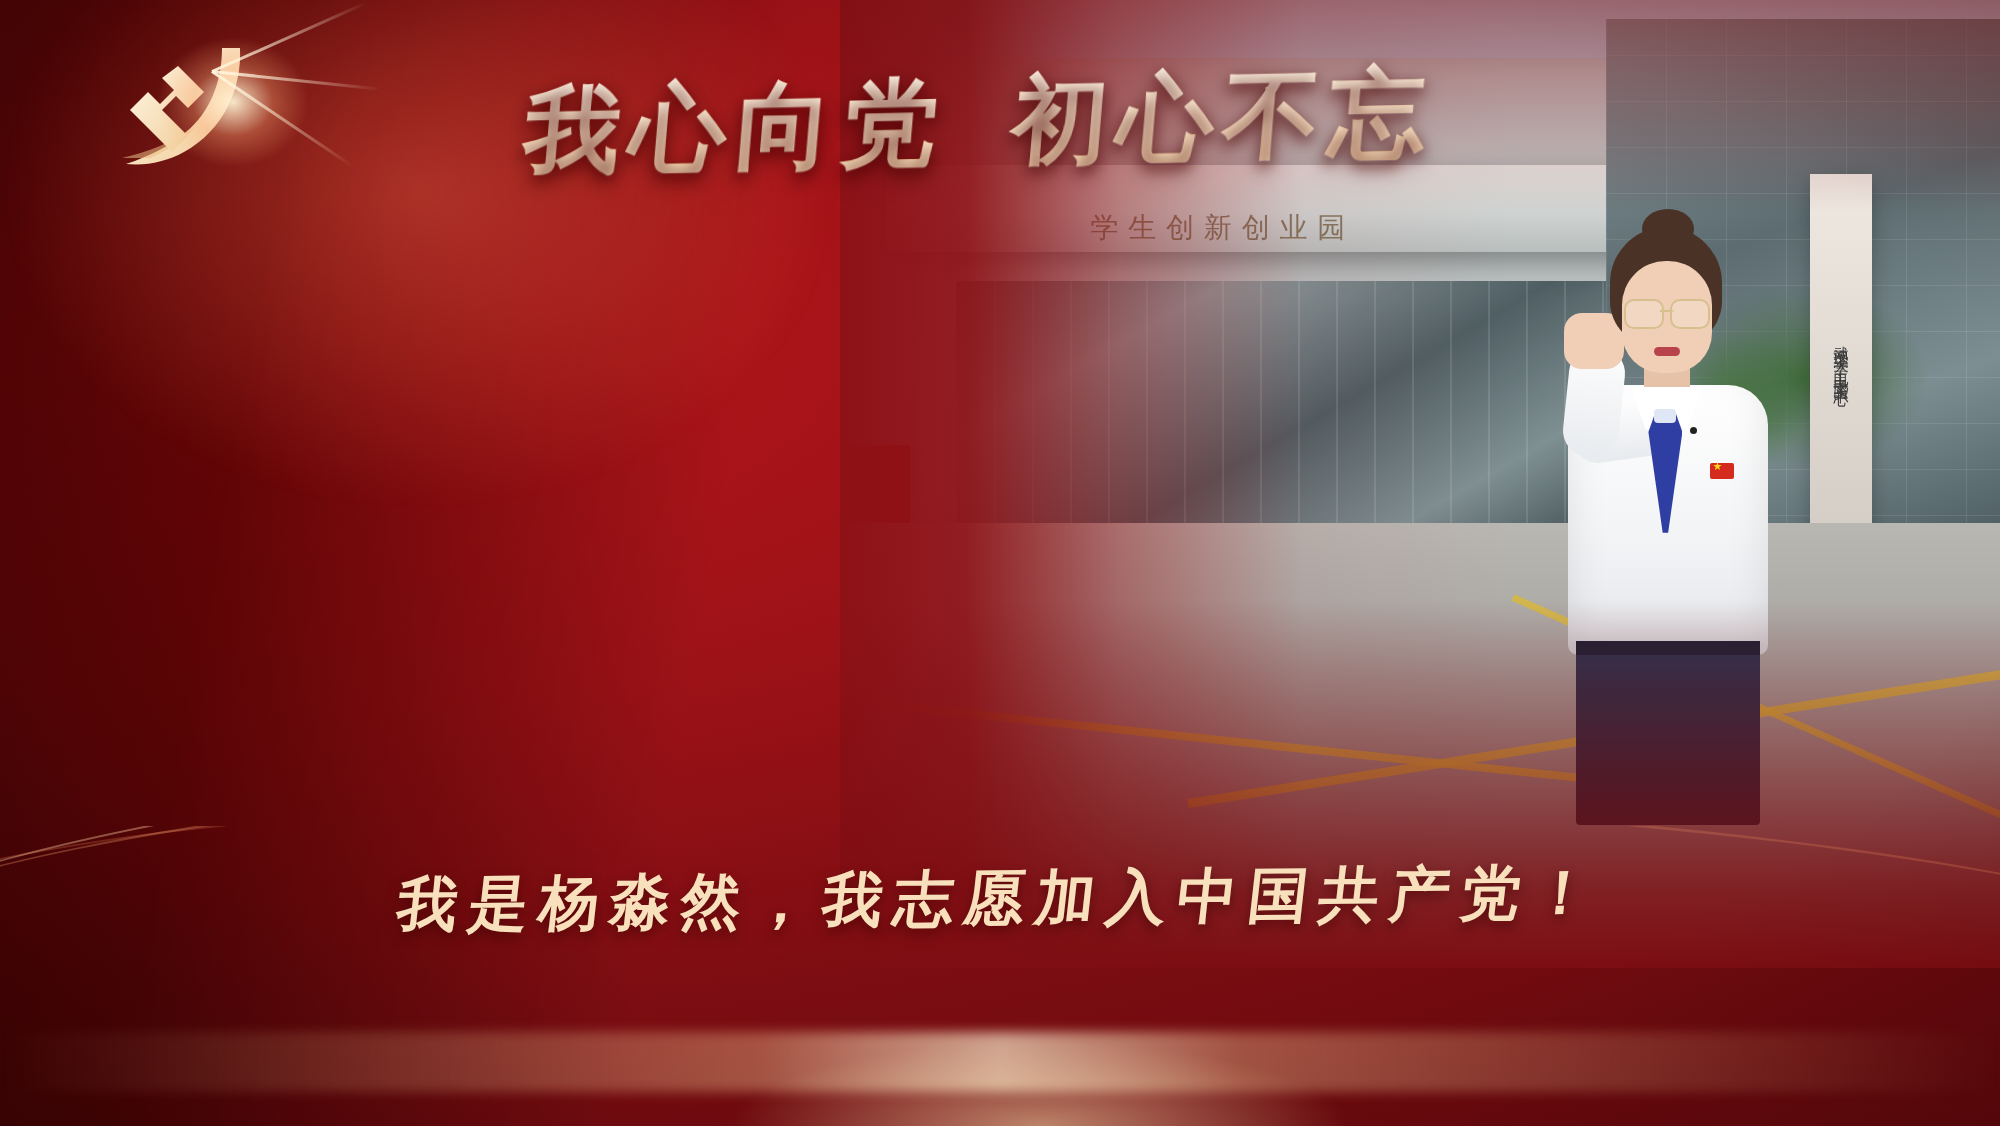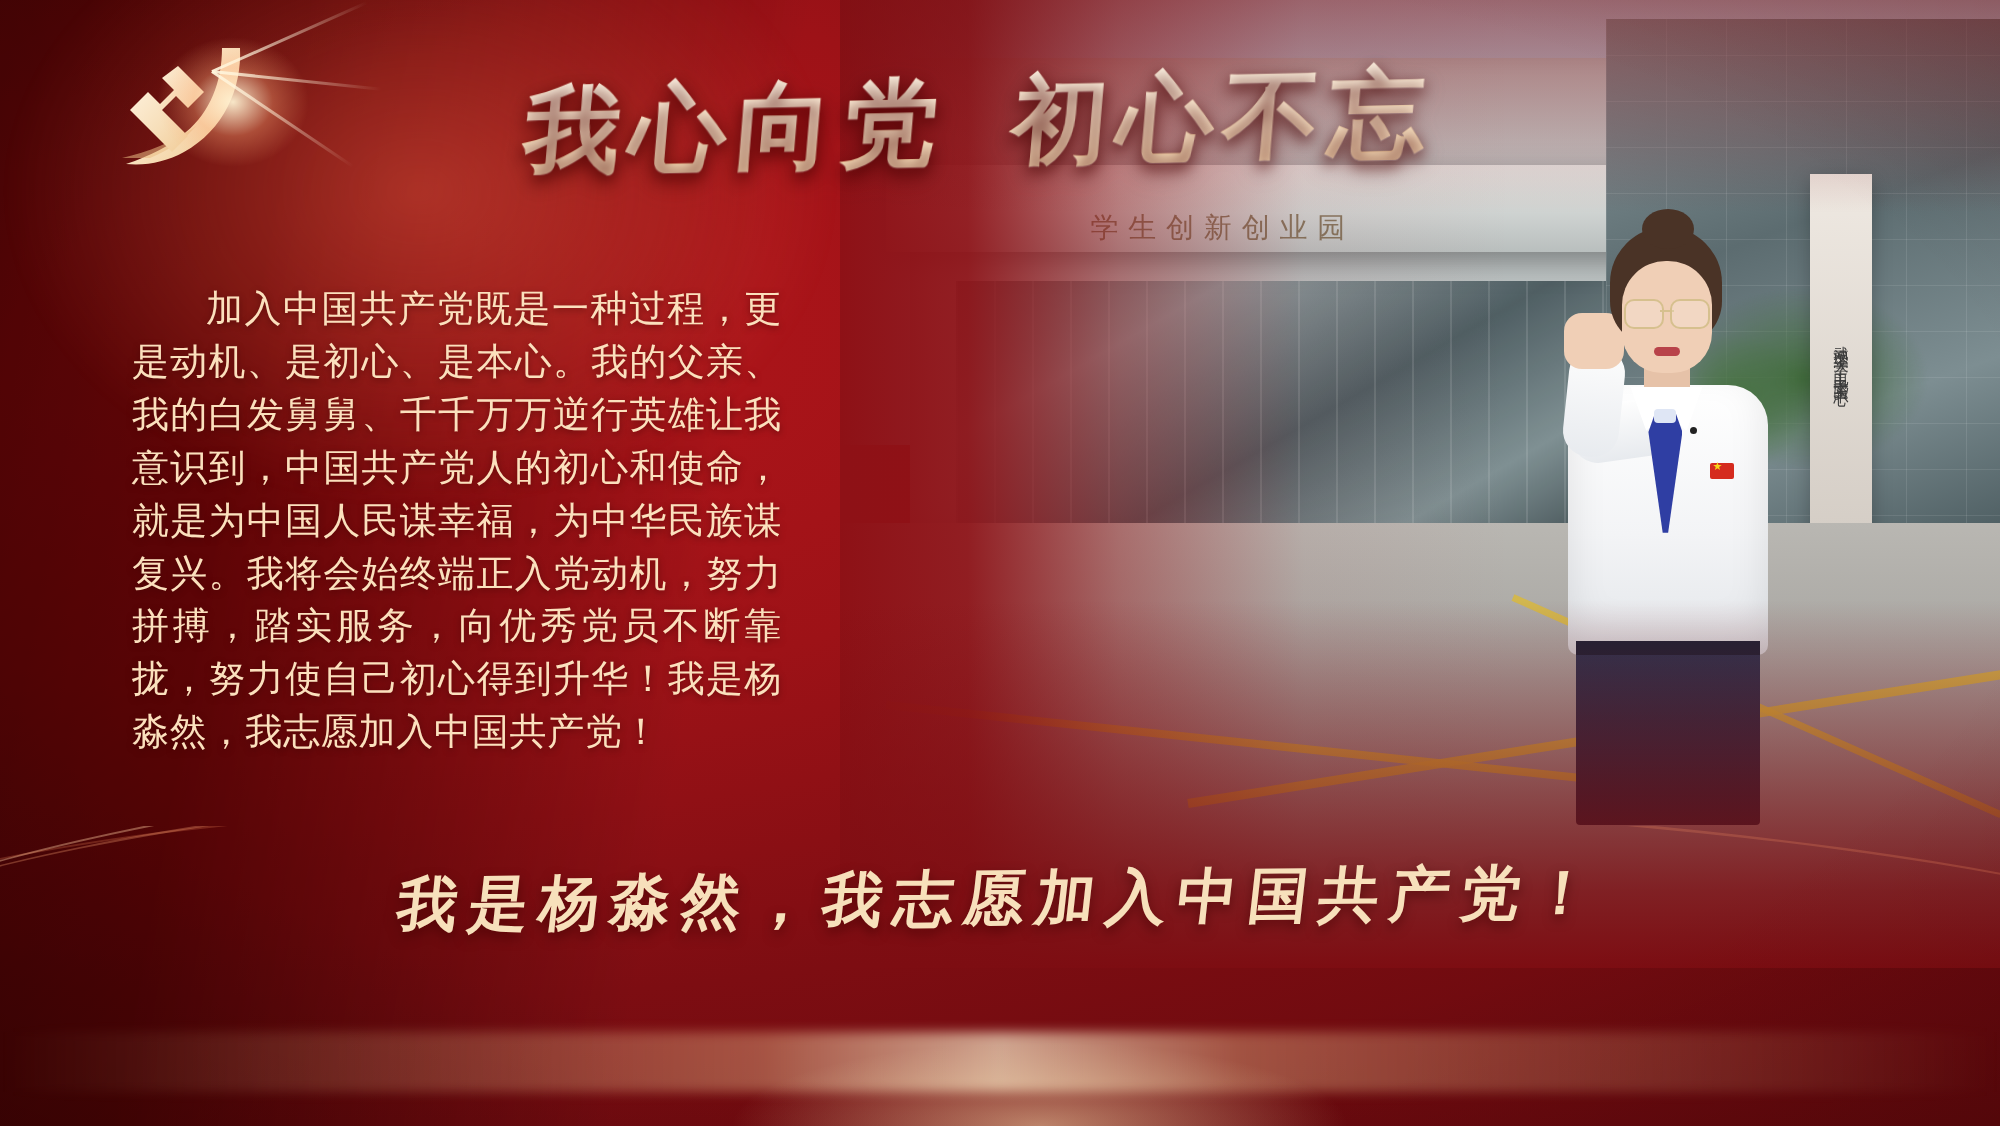--- a/index.html
+++ b/index.html
@@ -209,21 +209,20 @@
       <path d="M30 132 C56 126 82 116 104 100 C94 112 78 124 58 132 Z" fill="#e9bb84" opacity=".55"></path>
       <path d="M86 40 L112 66 L96 82 L84 70 L70 84 L96 110 L80 126 L38 84 L56 66 L68 78 L82 64 L70 52 Z" fill="url(#g1)"></path>
     </svg>
   </div>
 
   <div class="headline">
     <span>我心向党</span>
     <span>初心不忘</span>
   </div>
 
-  <p class="body-text">加入中国共产党既是一种过程，更是动机、是初心、是本心。我的父亲、我的白发舅舅、千千万万逆行英雄让我意识到，中国共产党人的初心和使命，就是为中国人民谋幸福，为中华民族谋复兴。我将会始终端正入党动机，努力拼搏，踏实服务，向优秀党员不断靠拢，努力使自己初心得到升华！我是杨淼然，我志愿加入中国共产党！</p>
 
   <div class="ribbon">
     <div class="rb rb1"></div>
     <div class="rb rb2"></div>
     <div class="rb rb3"></div>
     <div class="rb-streak"></div>
     <div class="rb-flare"></div>
   </div>
 
   <div class="caption">我是杨淼然，我志愿加入中国共产党！</div>

